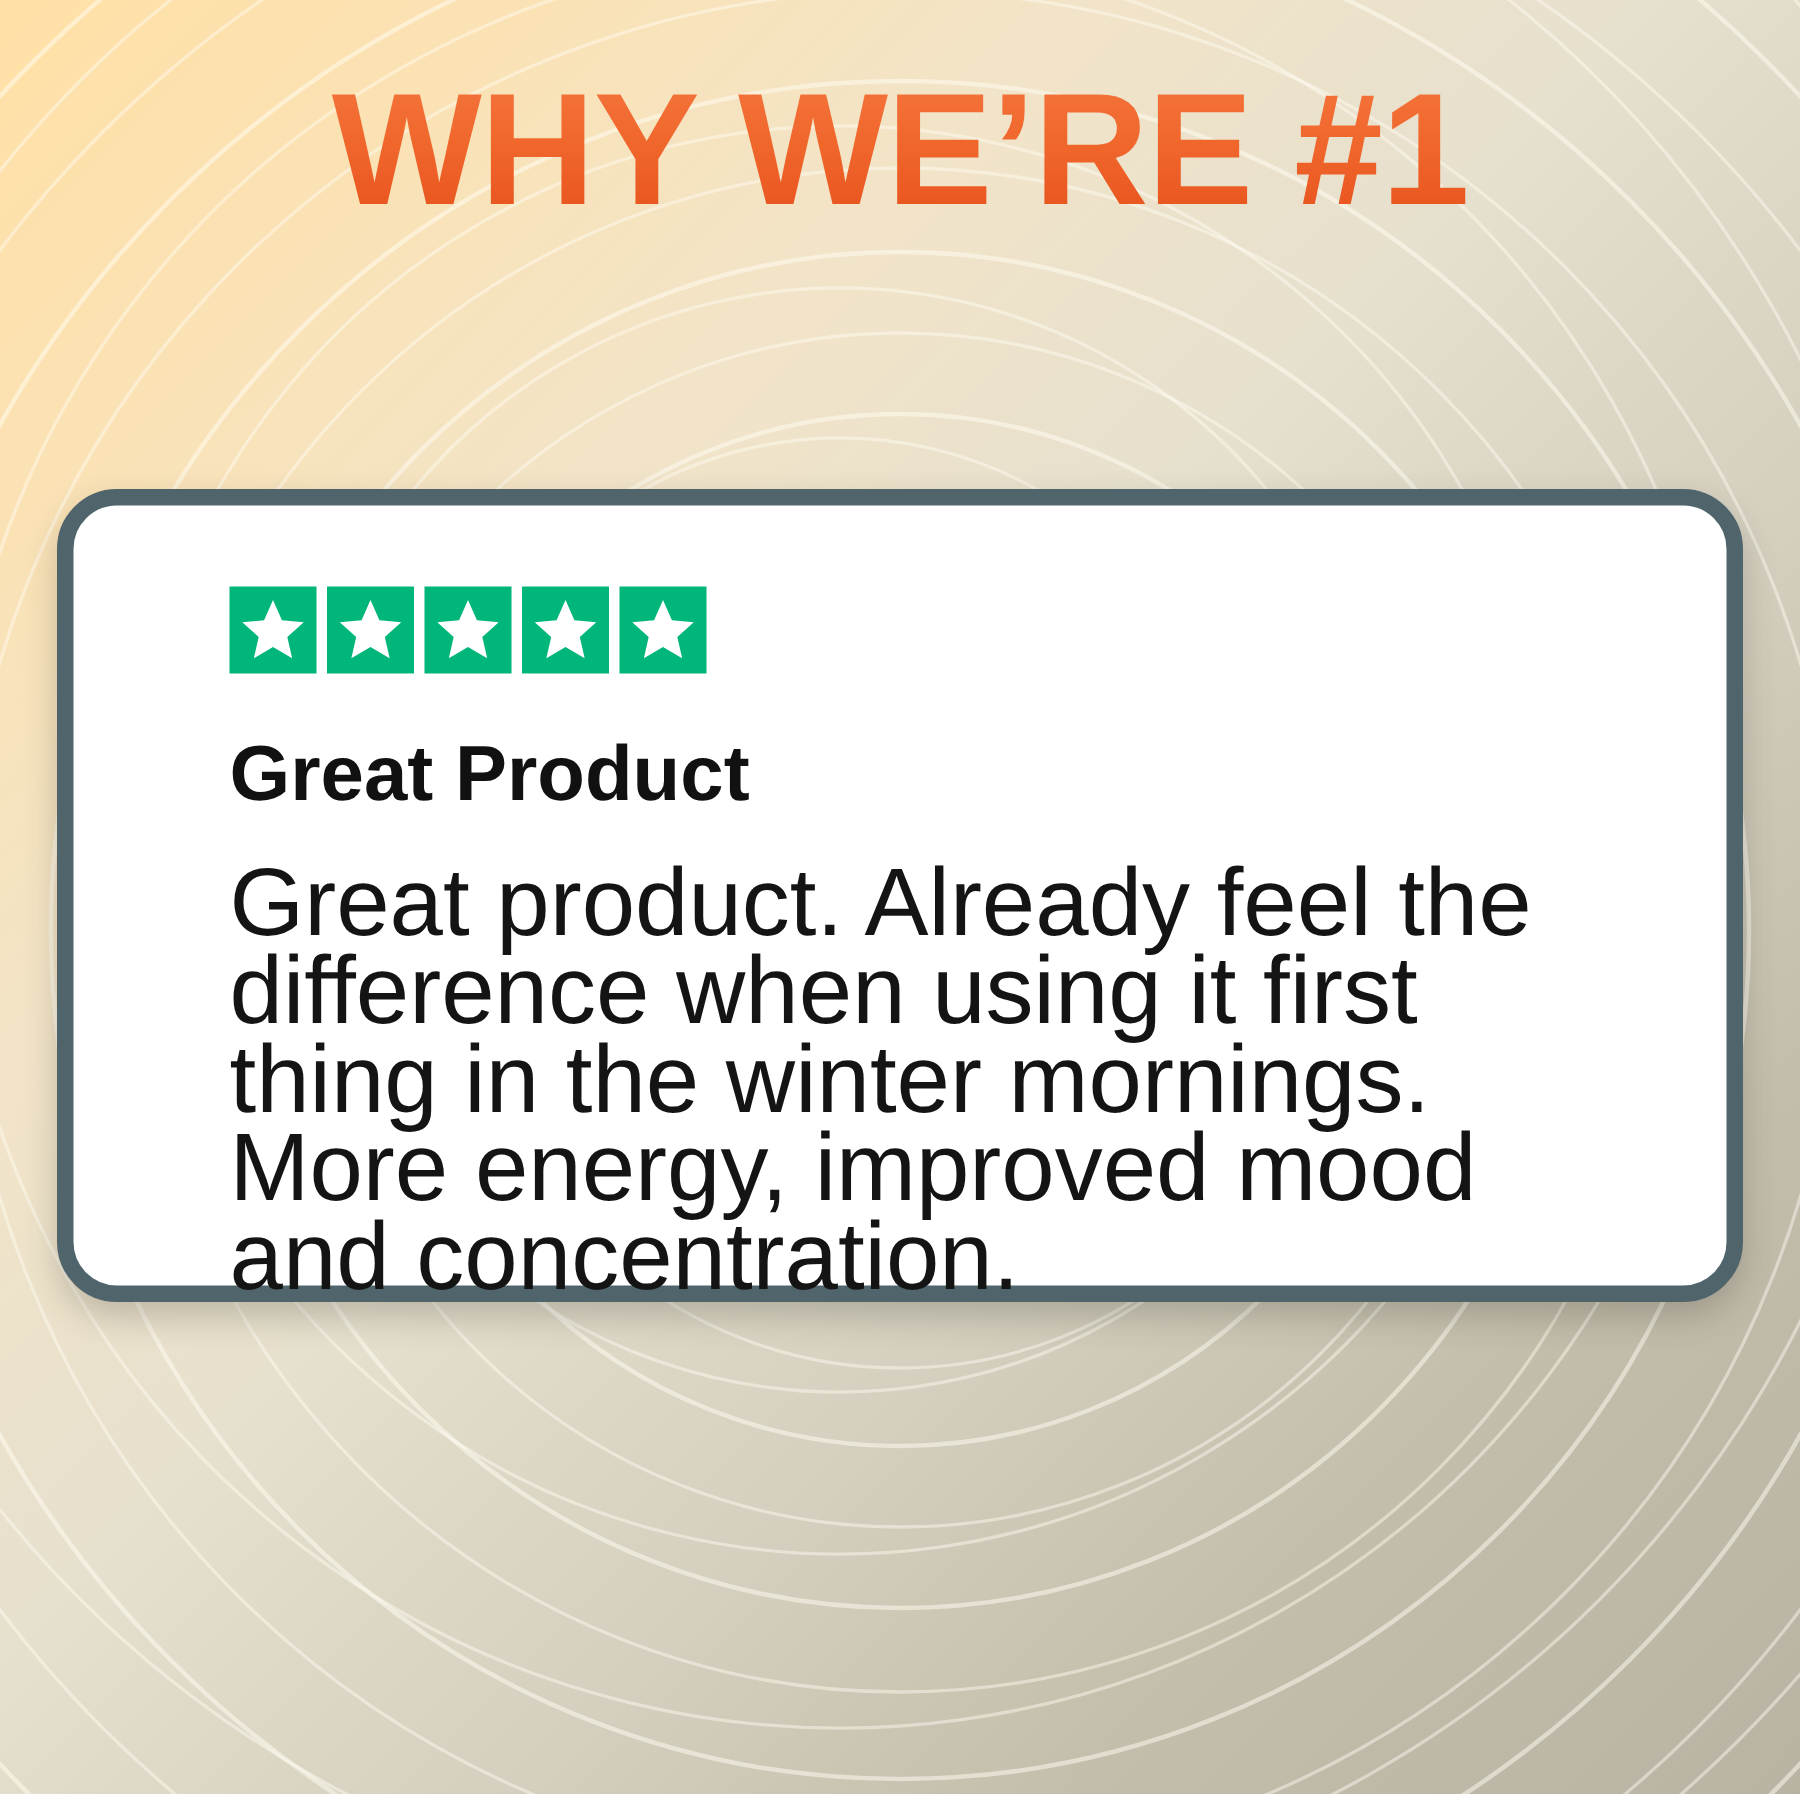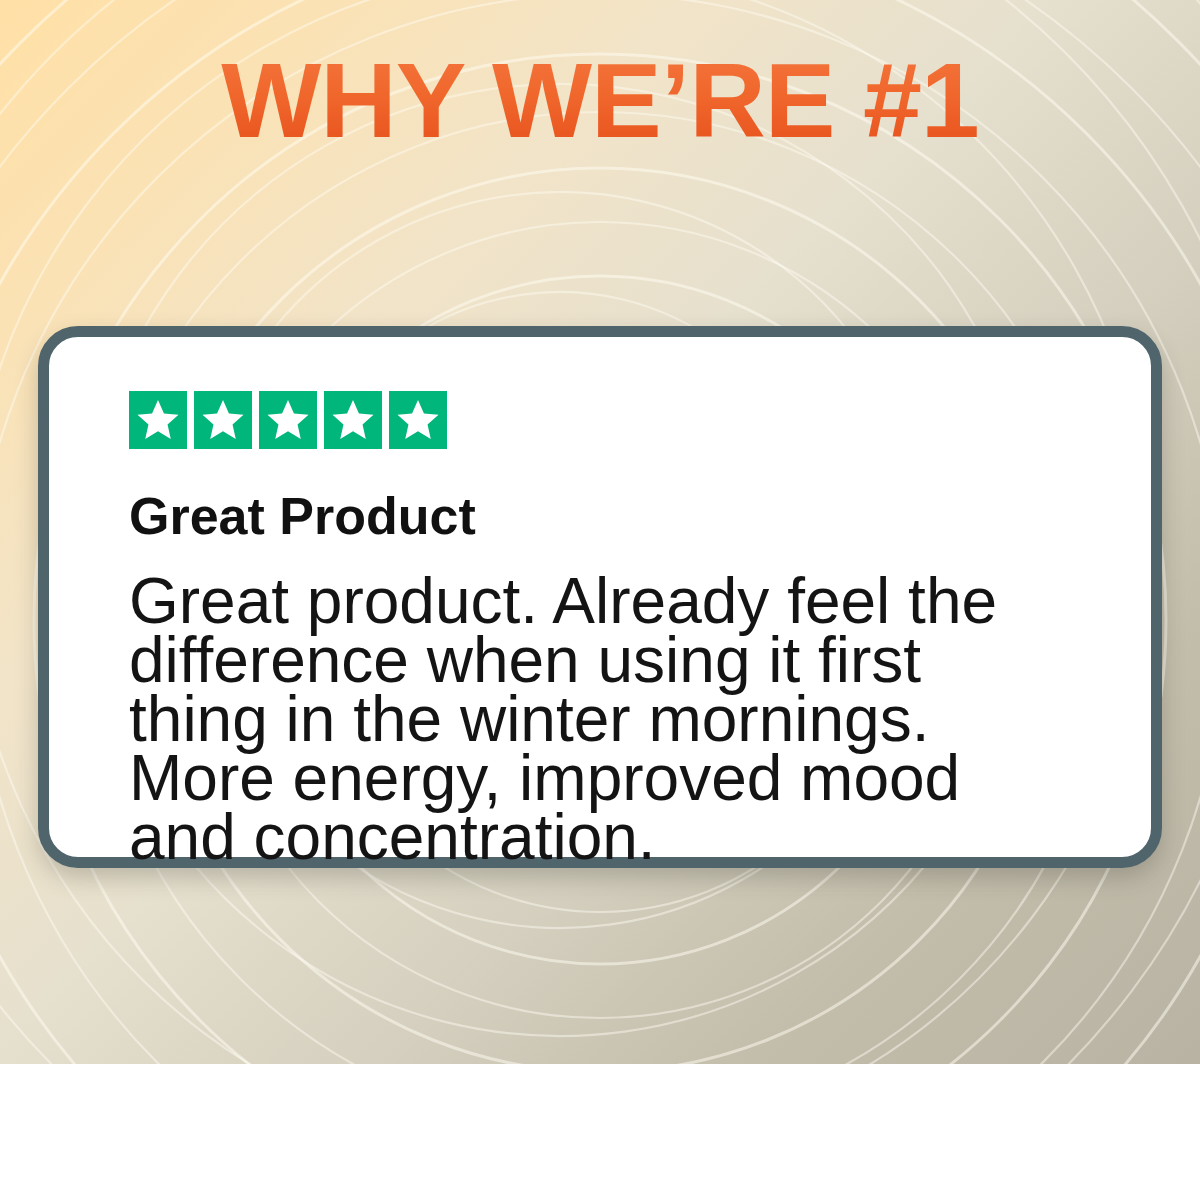--- a/index.html
+++ b/index.html
@@ -5,21 +5,21 @@
   * { margin:0; padding:0; box-sizing:border-box; }
 
   html, body {
     width:1200px; height:1200px;
     overflow:hidden;
     font-family:"Liberation Sans", sans-serif;
   }
 
   #canvas {
     position:relative;
-    width:1200px; height:1064px;
+    width:1200px; height:1196px;
     overflow:hidden;
     background:
       linear-gradient(135deg,
         #FFE0A6 0%,
         #FBE2B4 14%,
         #F2E4C8 30%,
         #E6E0CE 46%,
         #D4CFBE 64%,
         #C3BDAB 80%,
         #B8B3A3 100%);
@@ -66,20 +66,21 @@
     left:38px; top:326px;
     width:1124px; height:542px;
     background:#FFFFFF;
     border:11px solid #50646B;
     border-radius:40px;
     box-shadow:0 10px 22px rgba(60,60,50,0.25);
   }
 
   #card-inner {
     padding:54px 0 0 80px;
+    margin-left:24px;
   }
 
   
   #star-rating {
     display:flex;
     gap:7px;
   }
   .star-box {
     width:58px; height:58px;
     background:#00B67A;

